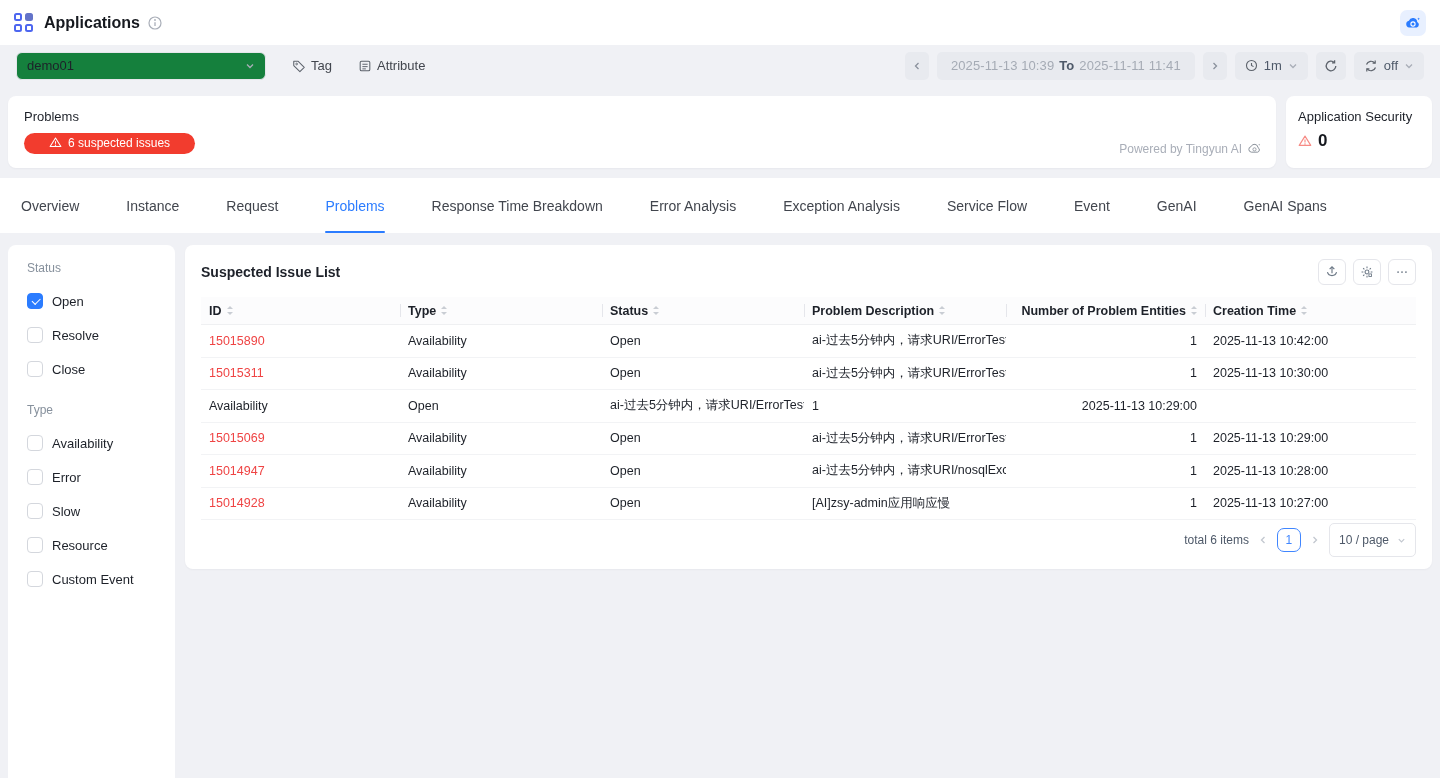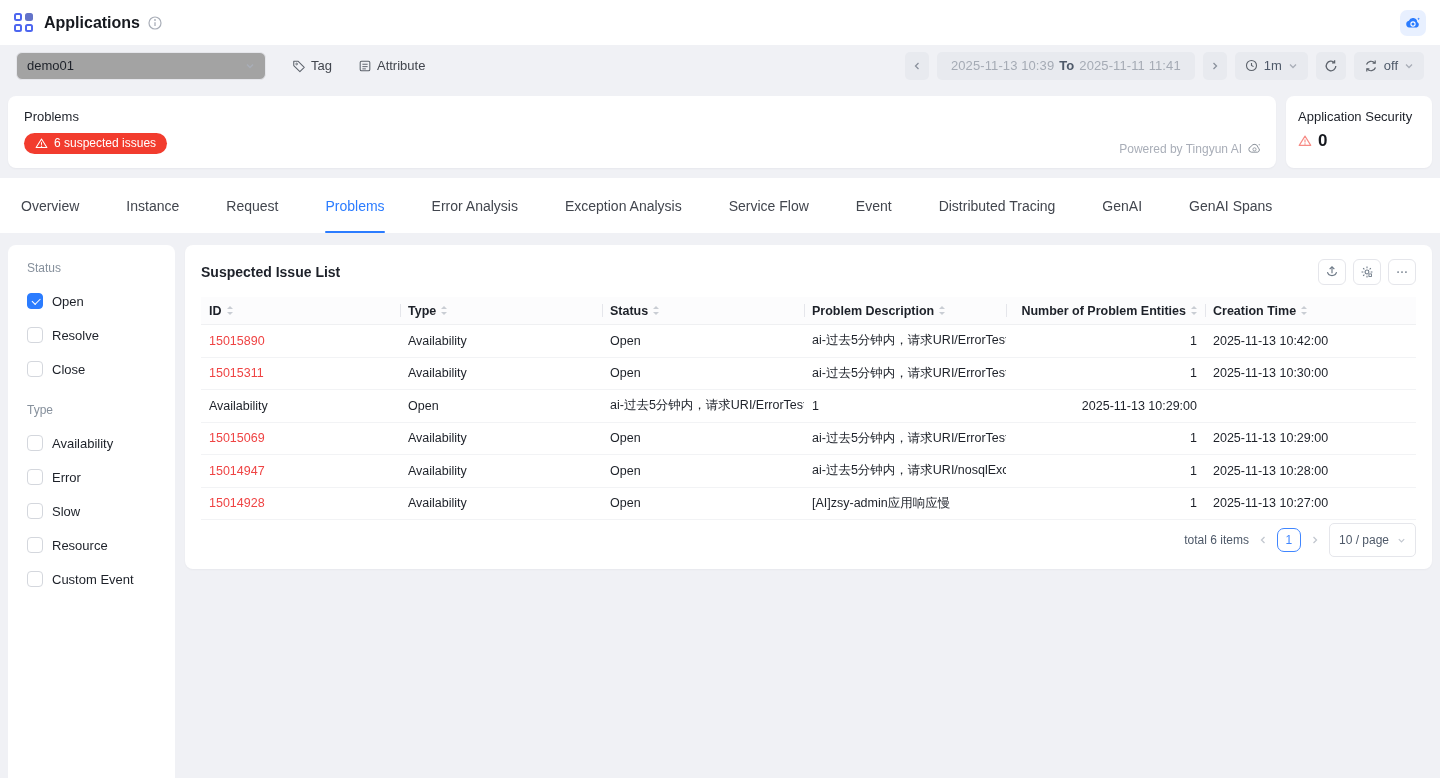--- a/index.html
+++ b/index.html
@@ -10,37 +10,37 @@
   .app-header { height:45px; background:#fff; display:flex; align-items:center; padding:0 14px; }
   .grid-icon { width:20px; height:20px; display:grid; grid-template-columns:8px 8px; grid-template-rows:8px 8px; gap:3px; margin-right:10px; }
   .grid-icon i { border:2px solid #4d66f0; border-radius:2.5px; }
   .grid-icon i.fill { border:none; background:#6373c9; }
   .page-title { font-size:16px; font-weight:bold; color:#16191f; }
   .info-icon { margin-left:8px; color:#a9aeb8; display:inline-flex; }
   .ai-btn { margin-left:auto; width:26px; height:26px; border-radius:7px; background:#e8f0ff; display:flex; align-items:center; justify-content:center; cursor:pointer; }
 
   
   .filter-bar { height:41px; display:flex; align-items:center; padding:0 16px; }
-  .app-select { width:250px; height:28px; background:#a3a3a3; border:1px solid #e5e6eb; border-radius:6px; display:flex; align-items:center; padding:0 10px; font-size:13px; color:#1d2129; }
+  .app-select { width:250px; height:28px; background:#15803d; border:1px solid #e5e6eb; border-radius:6px; display:flex; align-items:center; padding:0 10px; font-size:13px; color:#1d2129; }
   .app-select .chev { margin-left:auto; color:#a9aeb8; display:inline-flex; }
   .filter-link { display:inline-flex; align-items:center; gap:5px; font-size:13px; color:#42464e; margin-left:26px; cursor:pointer; }
   .time-group { margin-left:auto; display:flex; align-items:center; gap:8px; }
   .t-btn { height:28px; background:#e8eaef; border-radius:5px; display:inline-flex; align-items:center; justify-content:center; color:#6b7380; font-size:13px; cursor:pointer; }
   .t-nav { width:24px; }
   .t-range { padding:0 14px; color:#a5abb5; letter-spacing:.1px; }
   .t-range b { color:#4e5969; font-weight:bold; margin:0 5px; }
   .t-gran, .t-auto { padding:0 10px; gap:6px; color:#4e5969; }
   .t-refresh { width:30px; }
 
   
   .cards-row { display:flex; gap:10px; padding:0 8px; margin-top:10px; height:72px; }
   .card { background:#fff; border-radius:8px; box-shadow:0 1px 2px rgba(31,35,41,.04); }
   .problems-card { flex:1; position:relative; padding:13px 16px; }
   .card-label { font-size:13px; color:#1d2129; }
-  .issue-badge { margin-top:9px; display:inline-flex; align-items:flex-end; gap:6px; background:#f23c2e; color:#fff; font-size:12px; border-radius:999px; padding:3px 11px 4px; cursor:pointer; }
+  .issue-badge { margin-top:9px; display:inline-flex; align-items:flex-start; gap:6px; background:#f23c2e; color:#fff; font-size:12px; border-radius:999px; padding:3px 25px 4px; cursor:pointer; }
   .powered-by { position:absolute; right:14px; bottom:12px; font-size:12px; color:#a9aeb8; display:flex; align-items:center; gap:5px; }
   .security-card { width:146px; padding:13px 12px; }
   .security-val { margin-top:7px; display:flex; align-items:center; gap:6px; font-size:17px; font-weight:bold; color:#16191f; }
 
   
   .tabs-bar { margin-top:10px; background:#fff; height:55px; display:flex; align-items:stretch; padding:0 21px; gap:47px; }
   .tab { display:flex; align-items:center; font-size:14px; color:#42464e; cursor:pointer; position:relative; white-space:nowrap; }
   .tab.active { color:#2b7cff; }
   .tab.active::after { content:""; position:absolute; left:0; right:0; bottom:0; height:2px; background:#2b7cff; border-radius:2px; }
 
@@ -228,40 +228,40 @@
     </div>
 
     <div class="tab">
       <span>Request</span>
     </div>
 
     <div class="tab active">
       <span>Problems</span>
     </div>
 
+    <div class="tab">
+      <span>Response Time Breakdown</span>
+    </div>
 
     <div class="tab">
       <span>Error Analysis</span>
     </div>
 
     <div class="tab">
       <span>Exception Analysis</span>
     </div>
 
     <div class="tab">
       <span>Service Flow</span>
     </div>
 
     <div class="tab">
       <span>Event</span>
     </div>
 
-    <div class="tab">
-      <span>Distributed Tracing</span>
-    </div>
 
     <div class="tab">
       <span>GenAI</span>
     </div>
 
     <div class="tab">
       <span>GenAI Spans</span>
     </div>
 
 </div>

